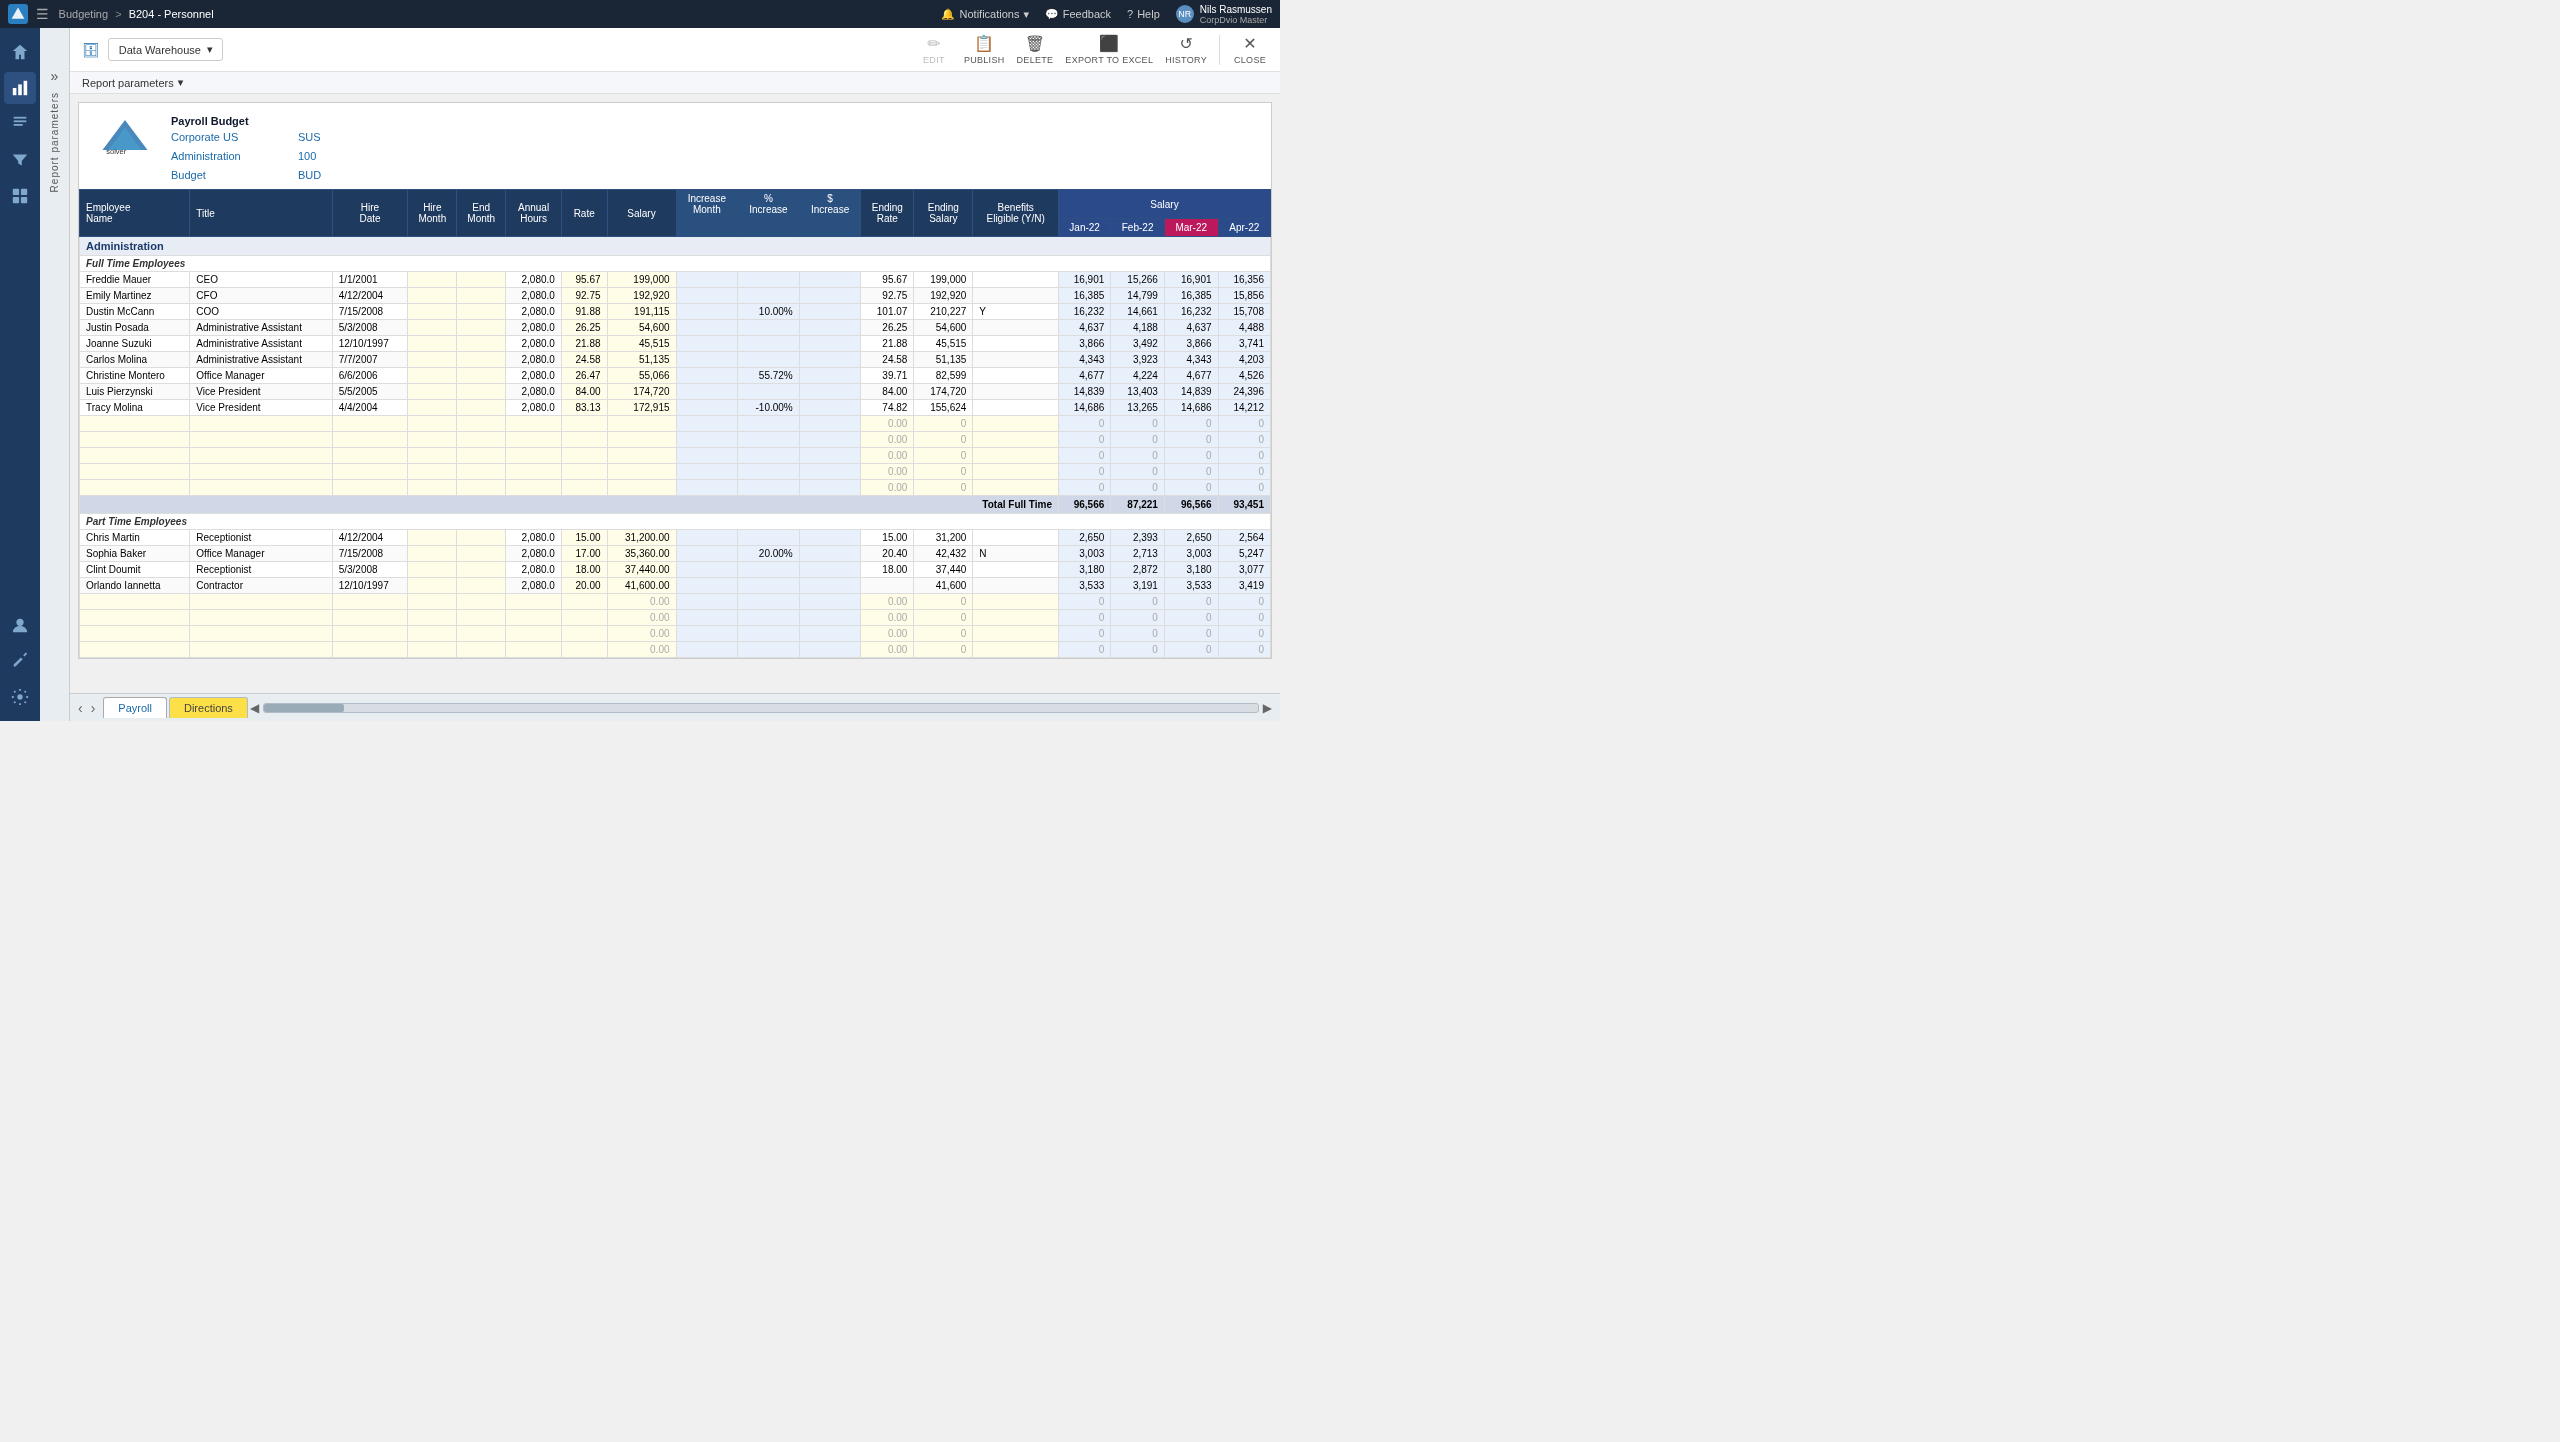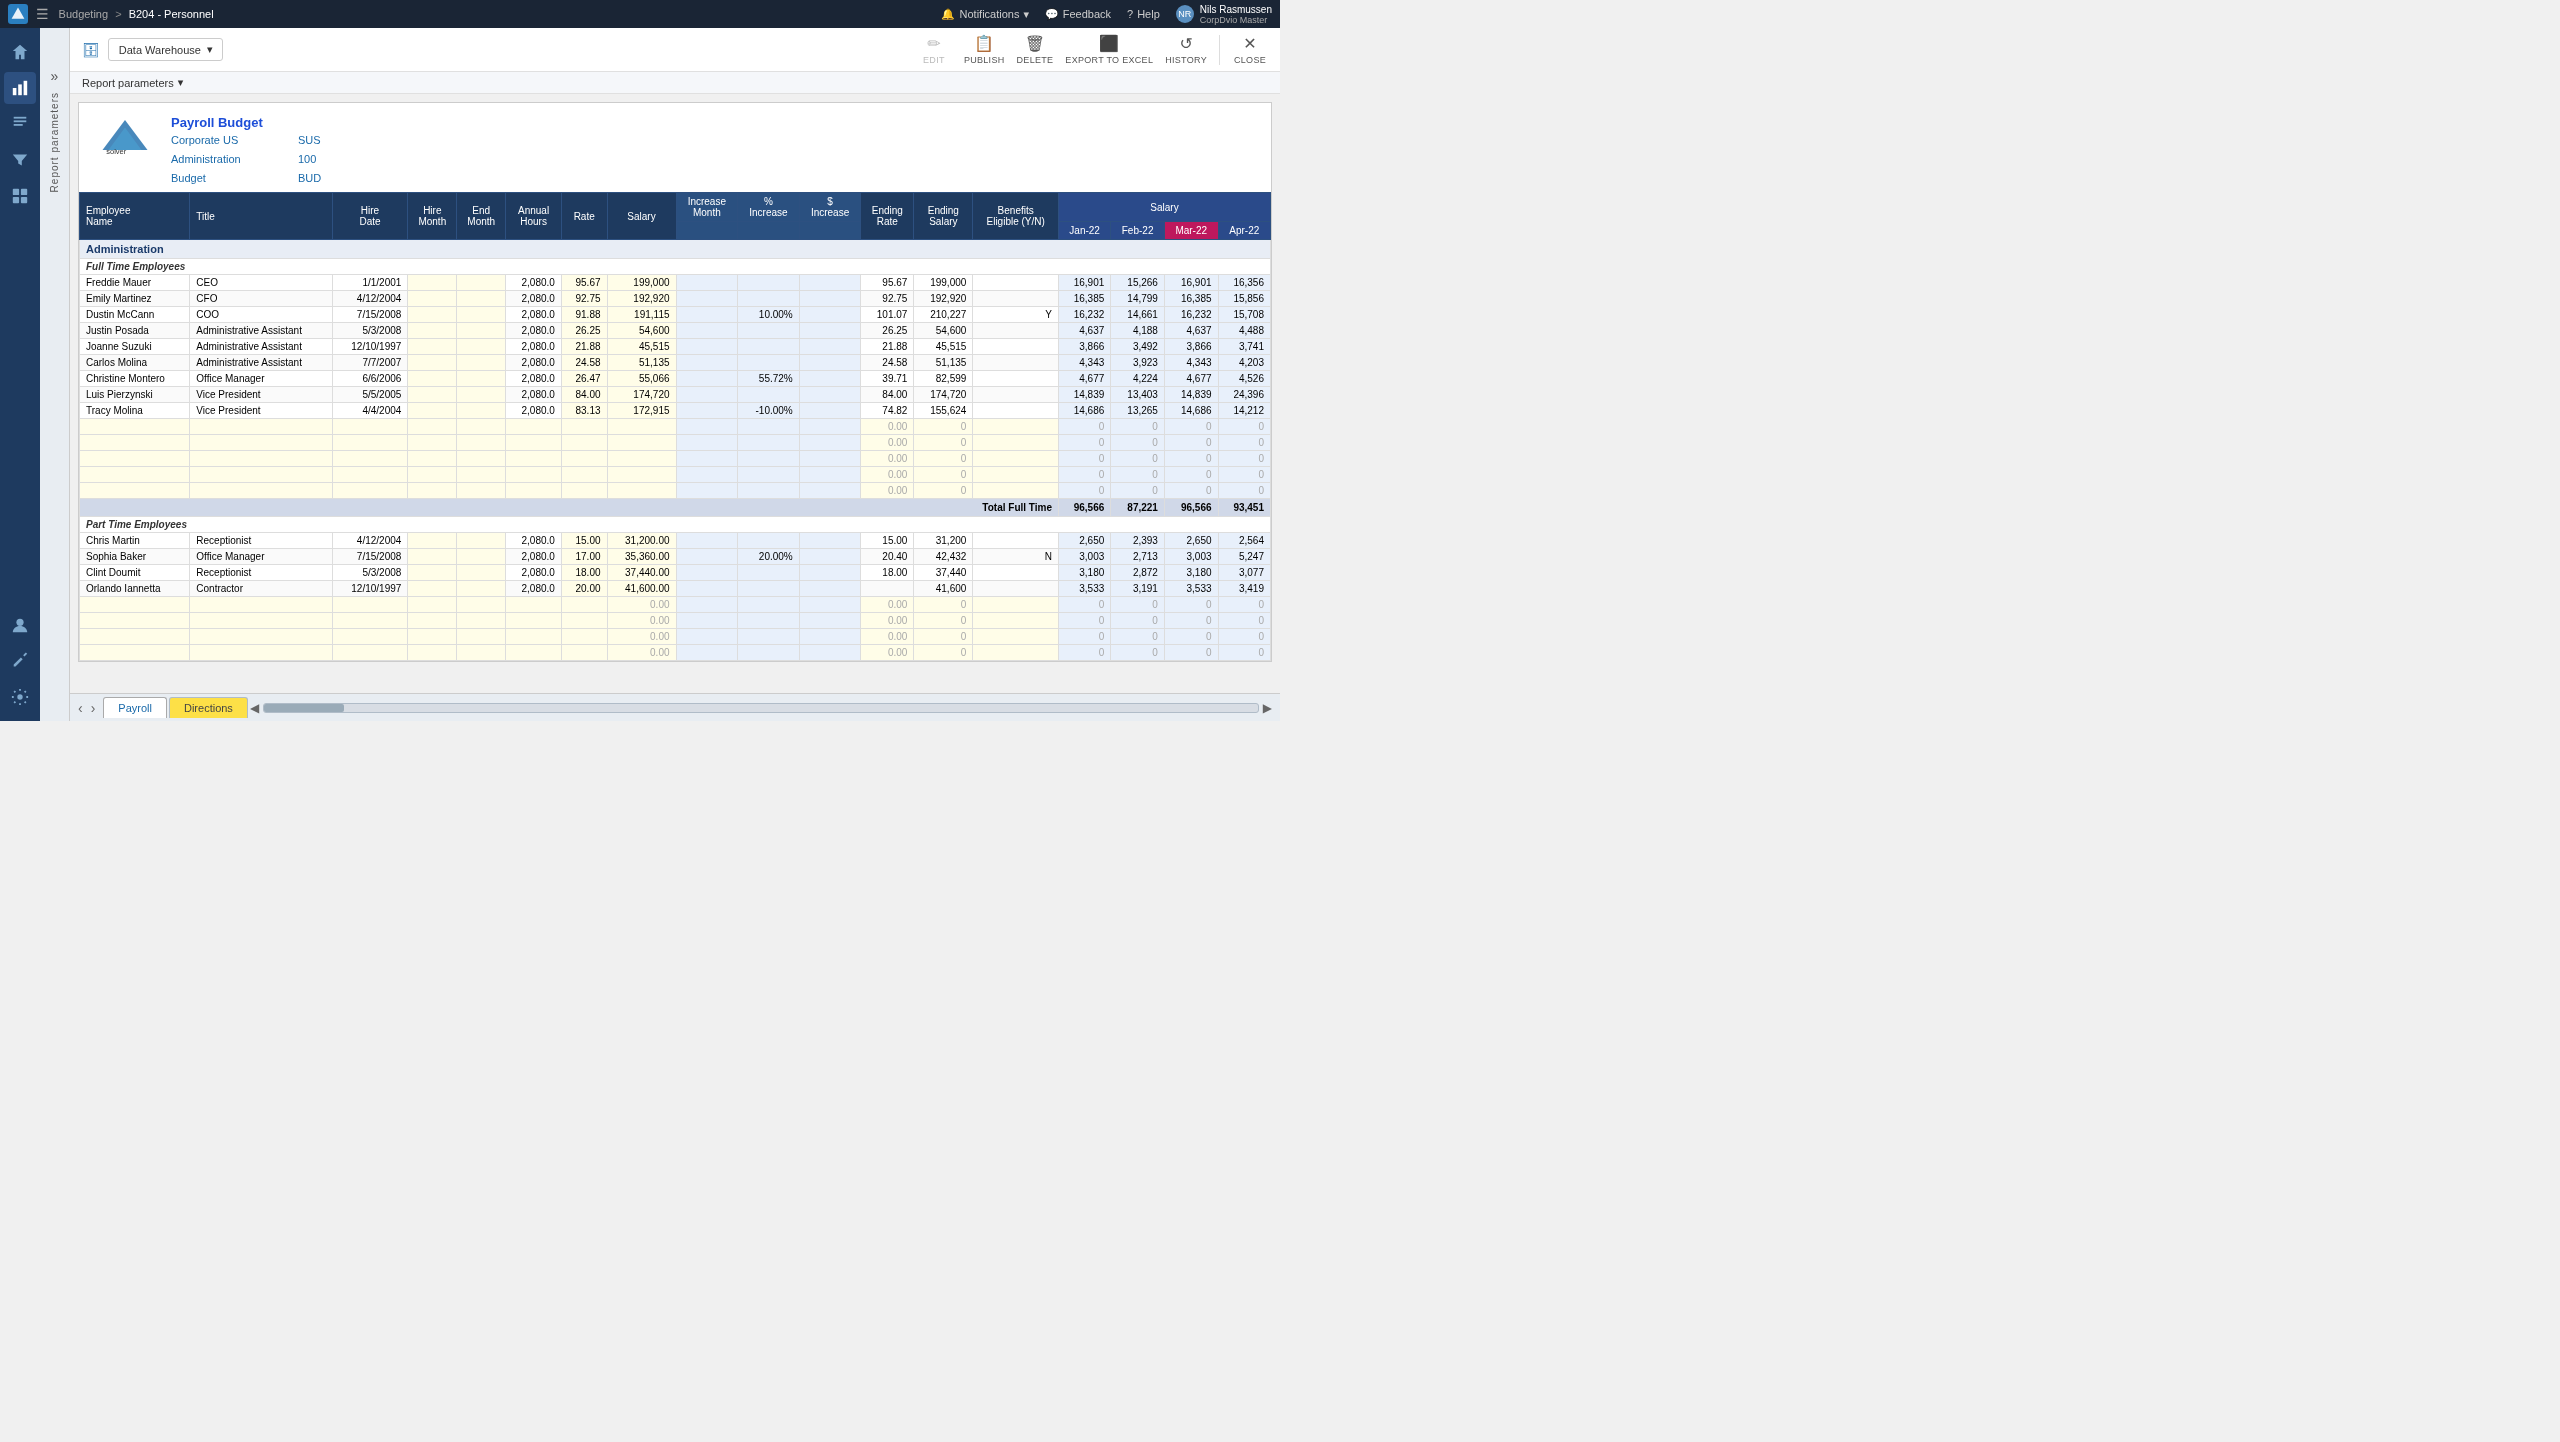--- a/index.html
+++ b/index.html
@@ -68,34 +68,34 @@
     
     .sheet-container { flex: 1; overflow: auto; padding: 8px; background: #f0f0f0; }
 
     .report-area { background: white; border: 1px solid #ccc; min-width: 900px; }
 
     
     .report-header { padding: 12px 16px 8px 16px; display: flex; align-items: flex-start; gap: 16px; }
     .report-logo { width: 60px; }
     .report-logo svg { width: 60px; height: 40px; }
     .report-info { }
-    .report-title { color: #1d4ed8; font-size: 13px; font-weight: 600; margin-bottom: 4px; }
+    .report-title { color: #0f172a; font-size: 11px; font-weight: 600; margin-bottom: 4px; }
     .report-meta { display: grid; grid-template-columns: 120px 80px; gap: 7px; font-size: 11px; }
     .report-meta-label { color: #1a6aaa; }
     .report-meta-value { color: #1a6aaa; font-weight: 500; }
 
     
     .grid-table { width: 100%; border-collapse: collapse; font-size: 10px; }
     .grid-table th {
       background: #1e3a5f; color: white; padding: 3px 6px; text-align: center; border: 1px solid #2d5080; font-weight: 500; font-size: 10px; white-space: nowrap;
     }
     .grid-table th.left-align { text-align: left; }
     .grid-table td { padding: 2px 6px; border: 1px solid #ddd; font-size: 10px; white-space: nowrap; }
     .grid-table td.text-right { text-align: right; }
-    .grid-table td.text-center { text-align: right; }
+    .grid-table td.text-center { text-align: left; }
 
     .section-header td { background: #e8edf5; color: #1a3a6a; font-weight: 600; font-size: 11px; padding: 3px 6px; }
     .subsection-header td { background: white; color: #333; font-weight: 600; font-style: italic; font-size: 10px; padding: 2px 6px; }
     .total-row td { background: #d0d8e8; font-weight: 600; font-size: 10px; padding: 3px 6px; }
     .data-row td { background: white; }
     .data-row:nth-child(even) td { background: #fafafa; }
     .empty-row td { background: #fffde8; color: #aaa; }
     .yellow-cell { background: #fffde8 !important; }
     
     

